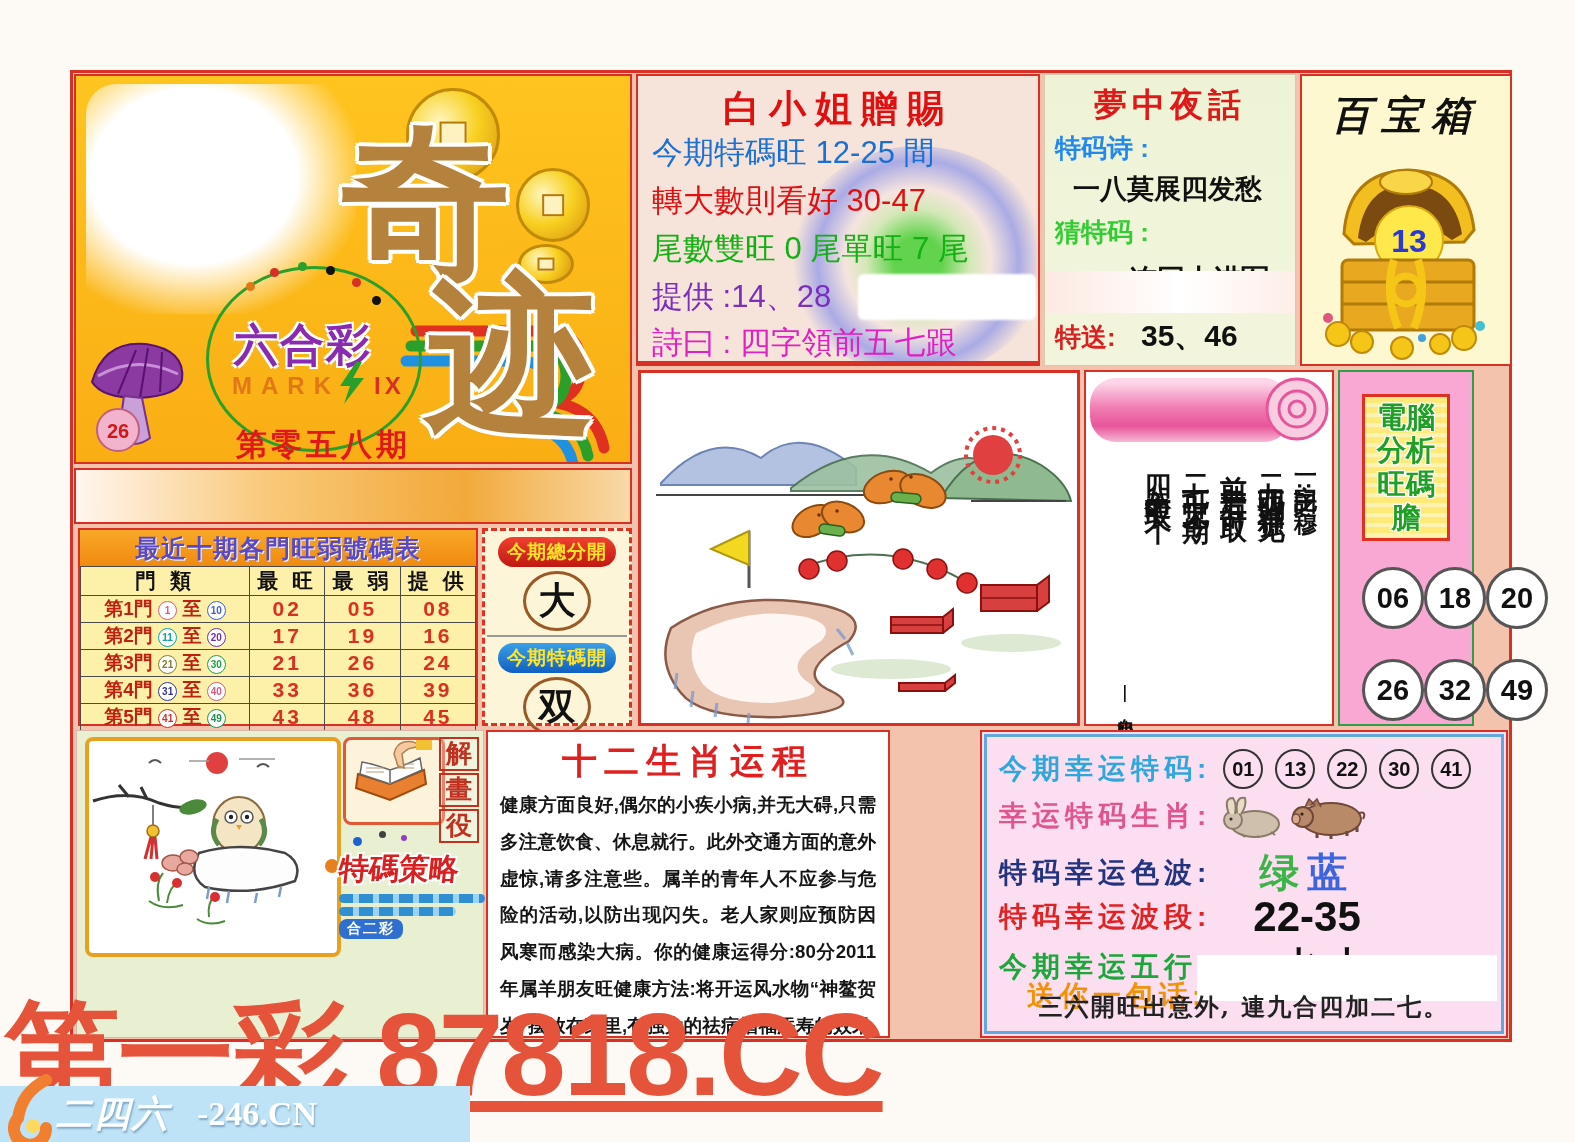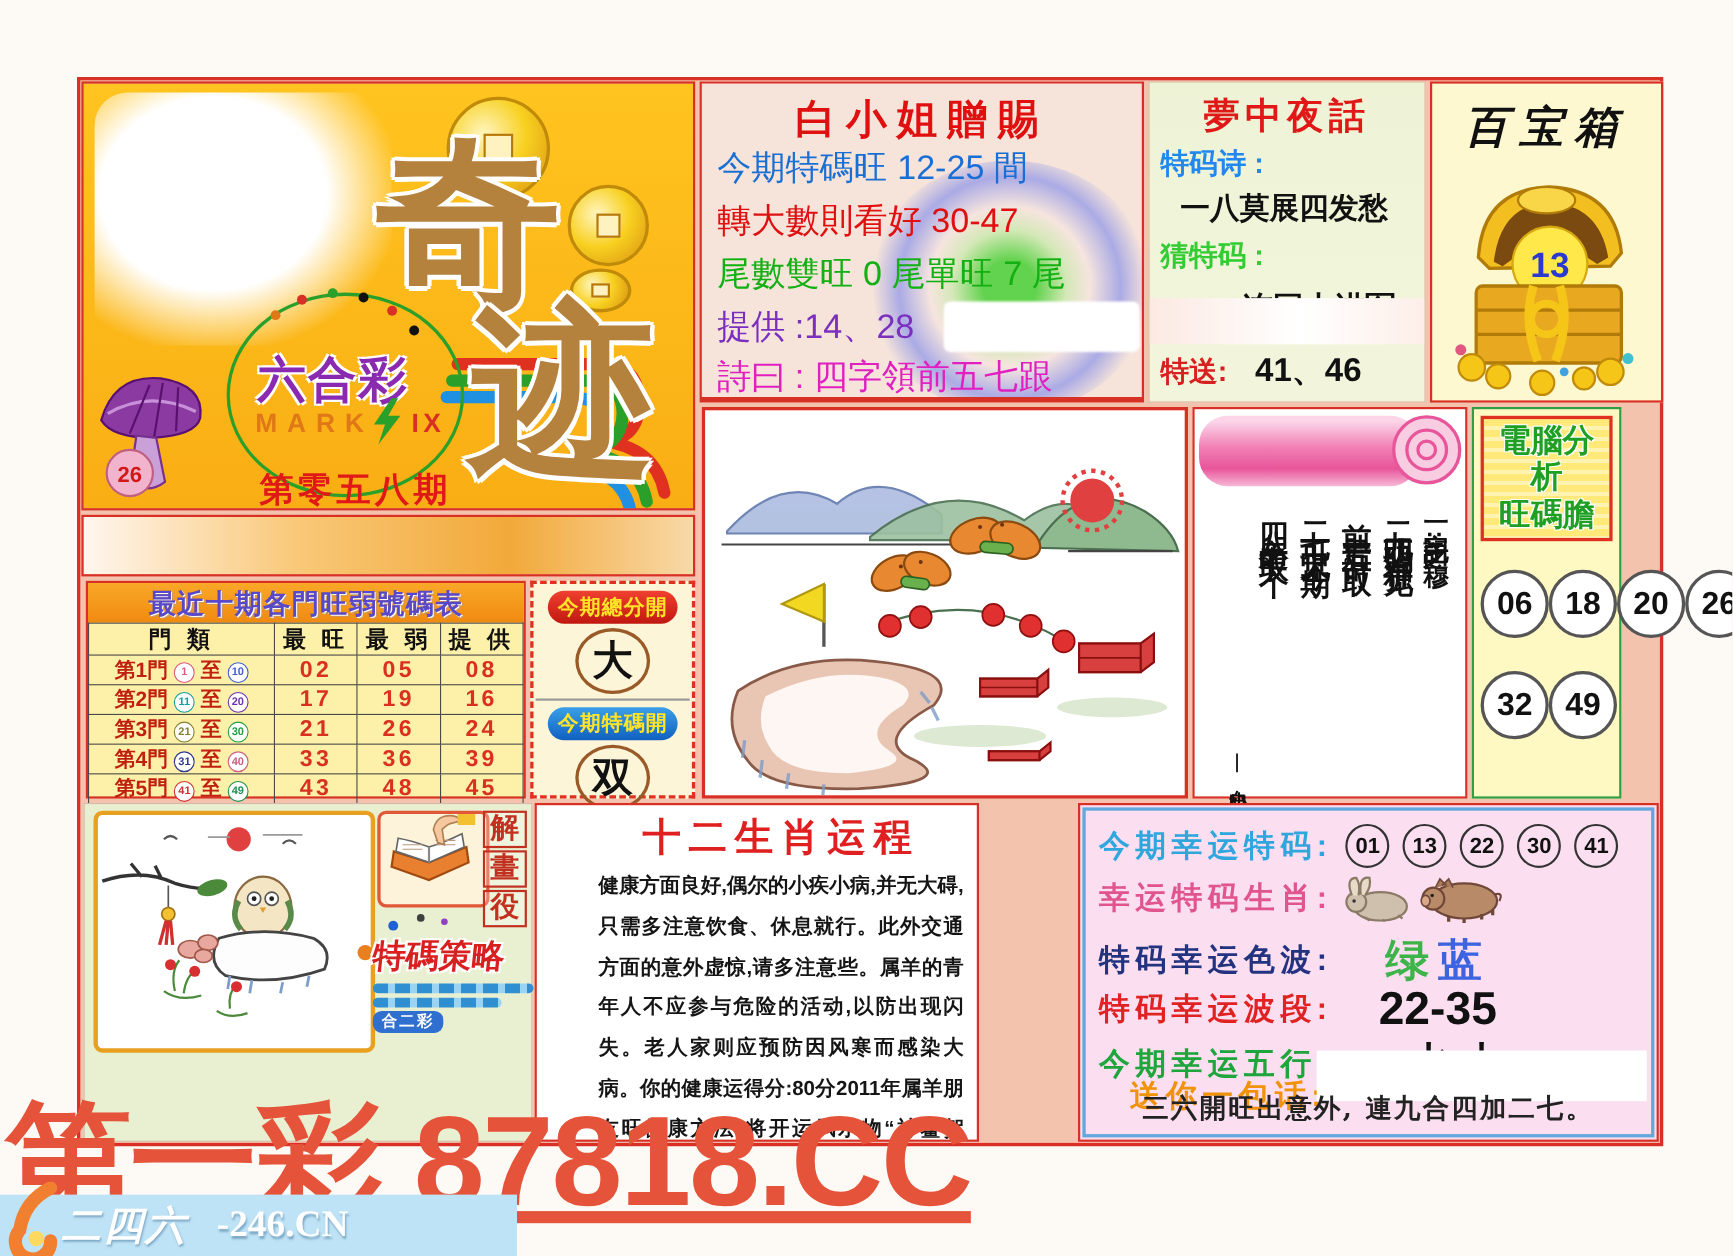--- a/index.html
+++ b/index.html
@@ -63,25 +63,25 @@
   #scrollb{left:1084px;top:370px;width:250px;height:356px;border:2px solid #d93025;background:#fff;}
   #scrollb .roll{position:absolute;left:4px;top:6px;width:200px;height:64px;border-radius:26px;
       background:linear-gradient(180deg,#fcd5e8 8%,#f17fb4 45%,#e8559a 75%,#f6b8d6);}
   #scrollb .spiral{position:absolute;right:2px;top:2px;}
   #scrollb .paper{position:absolute;left:10px;top:74px;right:10px;bottom:6px;background:#fff;
       display:flex;flex-direction:row-reverse;justify-content:flex-start;gap:4px;padding:8px 2px;}
   .vcol{writing-mode:vertical-rl;font-size:27px;color:#111;font-weight:700;letter-spacing:7px;line-height:1.25;}
   .vcol.intro{font-size:23px;font-weight:900;letter-spacing:4px;margin-top:8px;}
   .vcol.sign{font-size:17px;font-weight:900;letter-spacing:2px;align-self:flex-end;}
   
-  #comp{left:1338px;top:370px;width:136px;height:356px;border:2px solid #2f9e44;background:#fef9c3;padding:6px;}
+  #comp{left:1338px;top:370px;width:136px;height:356px;border:2px solid #2f9e44;background:#f9a8d4;padding:22px;}
   #comp .hd{border:3px solid #e03020;background:repeating-linear-gradient(180deg,#ffe978 0 6px,#fff3b2 6px 10px);
       text-align:center;font-size:29px;font-weight:900;color:#1fa024;line-height:1.15;padding:4px 0;
       text-shadow:1px 1px 0 #fff,-1px -1px 0 #fff,1px -1px 0 #fff,-1px 1px 0 #fff;}
-  #comp .grid{display:grid;grid-template-columns:1fr 1fr 1fr 1fr;row-gap:30px;justify-items:center;margin-top:26px;}
+  #comp .grid{display:grid;grid-template-columns:1fr 1fr 1fr;row-gap:30px;justify-items:center;margin-top:26px;}
   .numcirc{width:56px;height:56px;border:3px solid #555;border-radius:50%;display:flex;align-items:center;
       justify-content:center;font-size:29px;font-weight:700;color:#111;background:#fff;}
   
   #tableb{left:78px;top:528px;width:400px;height:198px;border:2px solid #d93025;background:#fdf0a8;}
   #tableb .bar{height:36px;background:linear-gradient(180deg,#f9a828,#f08a10);display:flex;align-items:center;
       justify-content:center;font-size:25px;font-weight:900;color:#5948c8;letter-spacing:1px;
       text-shadow:1px 1px 0 #ffe,2px 2px 0 #c96;white-space:nowrap;}
   #tableb table{width:100%;border-collapse:collapse;}
   #tableb td,#tableb th{border:1px solid #4a4a4a;text-align:center;padding:0;height:25px;}
   #tableb th{font-size:21px;color:#111;letter-spacing:4px;}
@@ -106,21 +106,21 @@
   .sealch{border:2px solid #c23020;color:#c23020;font-size:26px;line-height:1.15;text-align:center;
       font-family:"DejaVu Serif","Liberation Serif",serif;font-weight:900;background:rgba(255,255,255,.25);}
   #strategy{position:absolute;left:262px;top:118px;width:146px;}
   #strategy .txt{font-size:30px;font-weight:900;color:#d82020;transform:skewX(-6deg);white-space:nowrap;
       text-shadow:2px 2px 0 #fff,-2px -2px 0 #fff,2px -2px 0 #fff,-2px 2px 0 #fff;}
   .wave{height:9px;border-radius:5px;background:linear-gradient(90deg,#2f8fd0,#7cc4ea);margin-top:4px;
       background-image:repeating-linear-gradient(90deg,#2f8fd0 0 14px,#9ad4f2 14px 20px);}
   #strategy .ribbon{display:inline-block;margin-top:3px;background:#2f6fd0;color:#fff;font-size:14px;
       font-weight:700;padding:1px 8px;border-radius:8px;letter-spacing:2px;}
   
-  #zodiac{left:486px;top:730px;width:404px;height:308px;border:2px solid #d93025;background:#fff;overflow:hidden;padding-left:44px;}
+  #zodiac{left:486px;top:730px;width:404px;height:308px;border:2px solid #d93025;background:#fff;overflow:hidden;}
   #zodiac .ttl{text-align:center;font-size:35px;font-weight:900;color:#e02020;letter-spacing:7px;margin:6px 0 2px;}
   #zodiac .body{padding:0 12px;font-size:18.6px;line-height:1.98;color:#151515;text-align:justify;
       font-weight:600;}
   
   #lucky{left:980px;top:730px;width:528px;height:308px;border:2px solid #d93025;background:#fbdff0;}
   #lucky .inner{position:absolute;inset:2px;border:3px solid #62a8dc;background:#fbdff0;overflow:hidden;}
   .lrow{position:absolute;left:12px;white-space:nowrap;display:flex;align-items:center;gap:8px;}
   .llabel{font-size:28px;font-weight:900;letter-spacing:5px;}
   .ball{width:36px;height:36px;border:2px solid #333;border-radius:50%;background:#fbdff0;display:inline-flex;
       align-items:center;justify-content:center;font-size:20px;font-weight:700;color:#111;margin-left:4px;}
@@ -203,21 +203,21 @@
 
   <div id="mengzh" class="block">
     <div class="ttl">夢中夜話</div>
     <span class="mz" style="top:56px;color:#2288ee;font-size:26px;">特码诗 :</span>
     <span class="mz" style="top:96px;left:28px;color:#111;font-size:27px;">一八莫展四发愁</span>
     <span class="mz" style="top:140px;color:#33cc33;font-size:26px;">猜特码 :</span>
     <span class="mz" style="top:186px;left:28px;color:#111;font-size:28px;font-weight:900;">一一连同十进军</span>
     <div class="frag"></div>
     <div class="patch"></div>
     <span class="mz" style="bottom:10px;top:auto;color:#d92020;font-size:26px;">特送:</span>
-    <span class="mz" style="bottom:8px;top:auto;left:96px;color:#111;font-size:30px;">41、46</span>
+    <span class="mz" style="bottom:8px;top:auto;left:96px;color:#111;font-size:30px;">35、46</span>
   </div>
 
   <div id="baibao" class="block">
     <div class="ttl">百宝箱</div>
     <svg class="abs" style="left:12px;top:66px;" width="188" height="218">
       <path d="M30 92 Q34 30 94 28 Q154 30 160 88 L150 100 L40 102 Z" fill="#f2be20" stroke="#b07b08" stroke-width="3"></path>
       <path d="M44 96 Q50 44 94 42 Q140 44 148 92 L138 98 Q94 66 52 100 Z" fill="#7a4a10"></path>
       <ellipse cx="92" cy="40" rx="26" ry="12" fill="#f8d648" stroke="#b07b08" stroke-width="2"></ellipse>
       <circle cx="95" cy="98" r="34" fill="#ffe84a" stroke="#d8a810" stroke-width="2"></circle>
       <text x="95" y="110" text-anchor="middle" font-size="32" font-weight="bold" fill="#2a3ad0">13</text>

